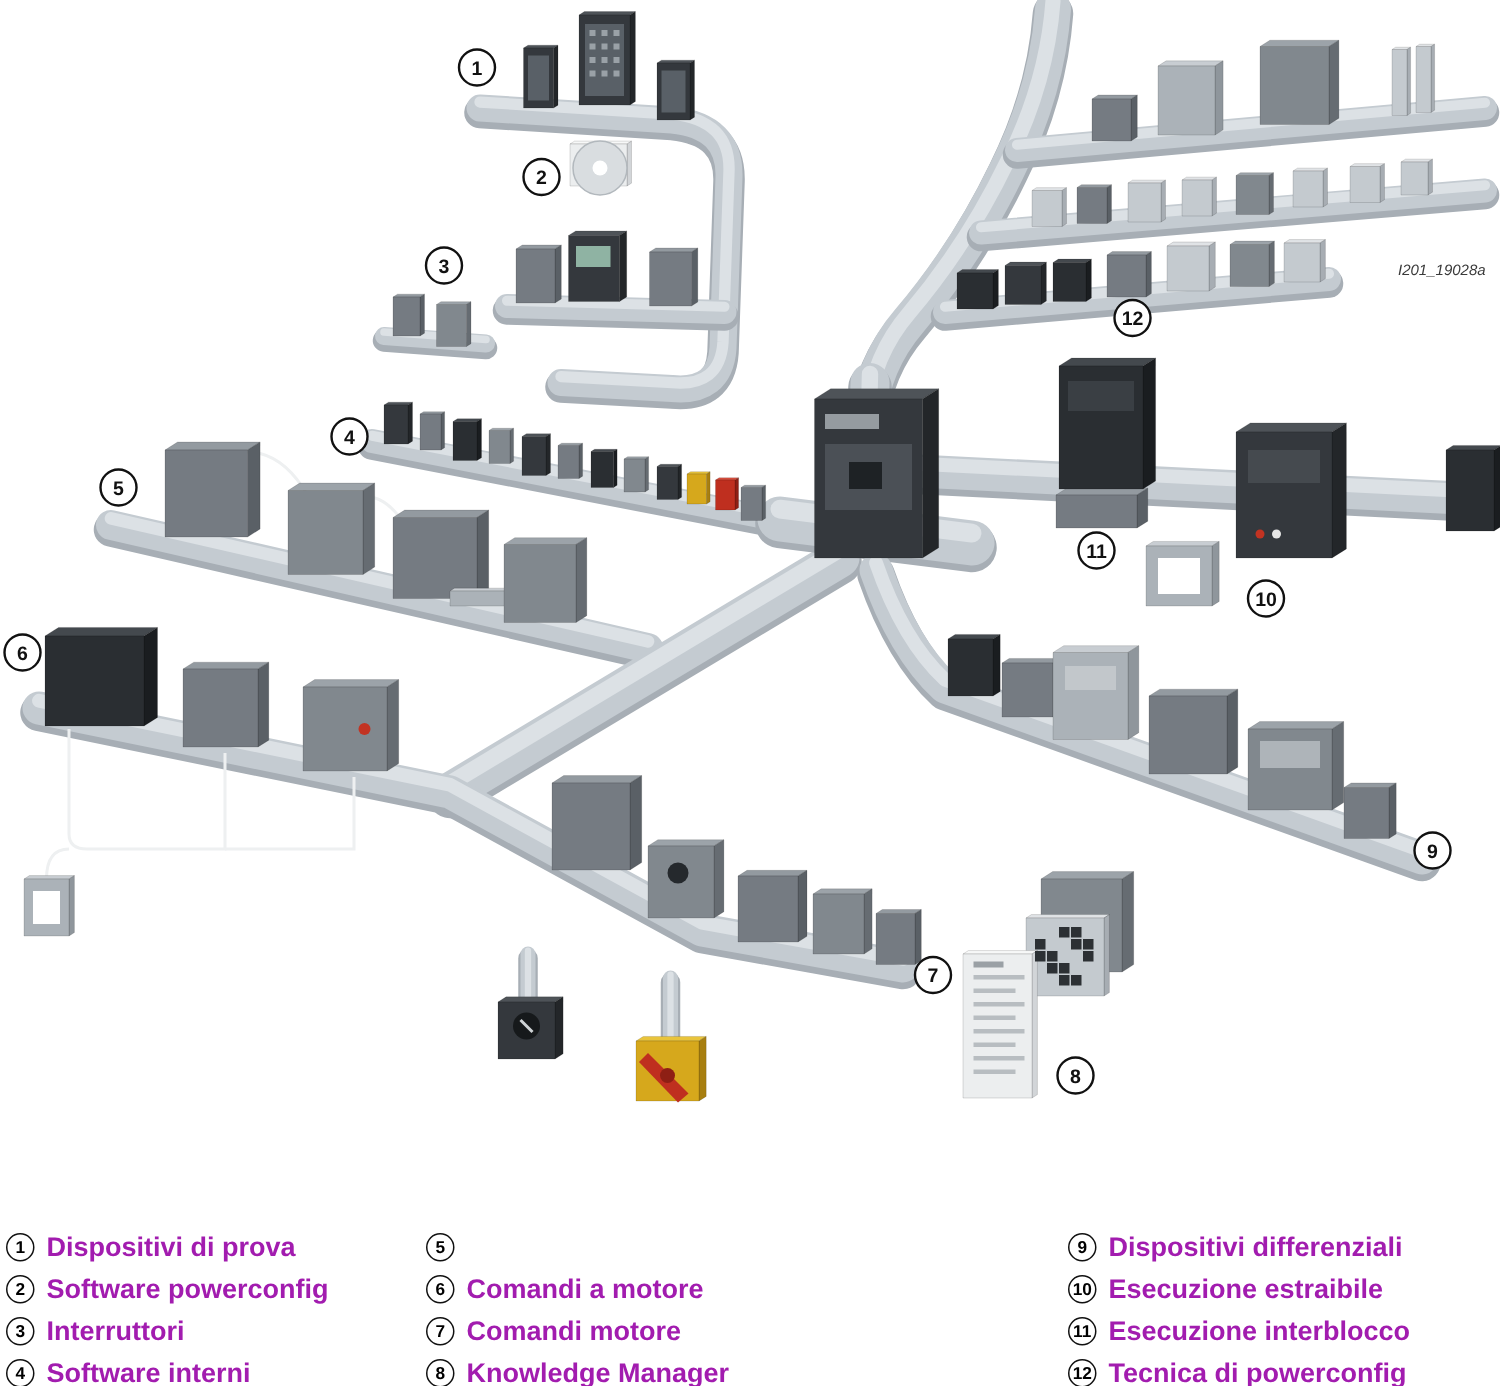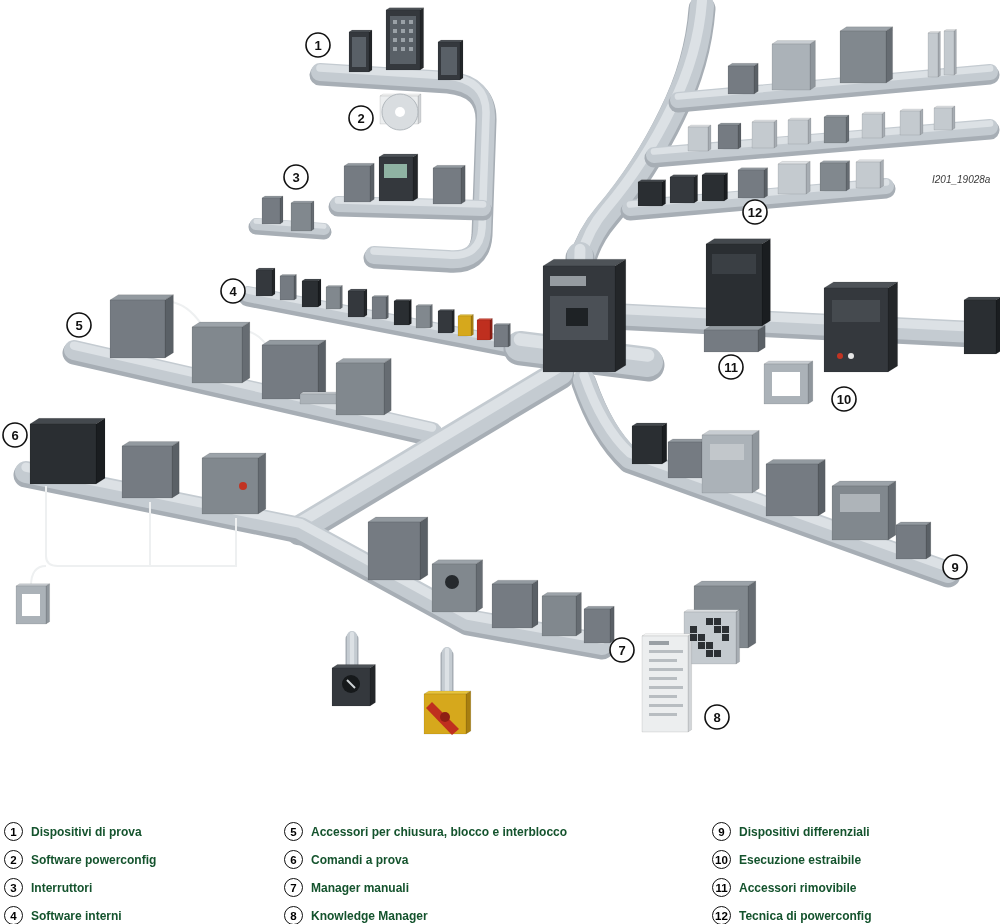--- a/index.html
+++ b/index.html
@@ -5,21 +5,21 @@
   html,body{margin:0;padding:0;background:#ffffff;font-family:"Liberation Sans",sans-serif;}
   .canvas{position:relative;width:1000px;height:924px;background:#ffffff;overflow:hidden;}
   .diagram-svg{position:absolute;left:0;top:0;}
   .legend{position:absolute;left:0;top:822px;width:1000px;height:102px;}
   .legend-col{position:absolute;top:0;}
   .legend-col-1{left:4px;}
   .legend-col-2{left:284px;}
   .legend-col-3{left:712px;}
   .legend-item{display:flex;align-items:center;gap:8px;height:19px;margin-bottom:9px;white-space:nowrap;}
   .badge{width:19px;height:19px;border:1.5px solid #111;border-radius:50%;display:flex;align-items:center;justify-content:center;font-size:11.5px;font-weight:bold;color:#000;flex:0 0 19px;box-sizing:border-box;background:#fff;}
-  .llabel{font-size:12px;font-weight:bold;color:#14532d;}
+  .llabel{font-size:18px;font-weight:bold;color:#a21caf;}
 </style>
 </head>
 <body>
 
 <div class="canvas">
 
   <svg class="diagram-svg" width="1000" height="820" viewBox="0 0 1000 820" xmlns="http://www.w3.org/2000/svg">
     <g id="rails-layer">
         <path d="M320 72 L448 80 Q487 84 486 118 L482 232 Q480 262 448 259 L374 255" fill="none" stroke="#a7aeb5" stroke-width="21" stroke-linecap="round" stroke-linejoin="round" transform="translate(0,3)"></path>
         <path d="M320 72 L448 80 Q487 84 486 118 L482 232 Q480 262 448 259 L374 255" fill="none" stroke="#c4cbd1" stroke-width="18" stroke-linecap="round" stroke-linejoin="round"></path>
@@ -450,47 +450,46 @@
           <span class="llabel">Interruttori</span>
         </div>
         <div class="legend-item">
           <span class="badge">4</span>
           <span class="llabel">Software interni</span>
         </div>
       </div>
     <div class="legend-col legend-col-2">
         <div class="legend-item">
           <span class="badge">5</span>
-          <span class="llabel">Accessori per chiusura, blocco e interblocco</span>
         </div>
         <div class="legend-item">
           <span class="badge">6</span>
-          <span class="llabel">Comandi a prova</span>
+          <span class="llabel">Comandi a motore</span>
         </div>
         <div class="legend-item">
           <span class="badge">7</span>
-          <span class="llabel">Manager manuali</span>
+          <span class="llabel">Comandi motore</span>
         </div>
         <div class="legend-item">
           <span class="badge">8</span>
           <span class="llabel">Knowledge Manager</span>
         </div>
       </div>
     <div class="legend-col legend-col-3">
         <div class="legend-item">
           <span class="badge">9</span>
           <span class="llabel">Dispositivi differenziali</span>
         </div>
         <div class="legend-item">
           <span class="badge">10</span>
           <span class="llabel">Esecuzione estraibile</span>
         </div>
         <div class="legend-item">
           <span class="badge">11</span>
-          <span class="llabel">Accessori rimovibile</span>
+          <span class="llabel">Esecuzione interblocco</span>
         </div>
         <div class="legend-item">
           <span class="badge">12</span>
           <span class="llabel">Tecnica di powerconfig</span>
         </div>
       </div>
   </div>
 
 </div>
 

